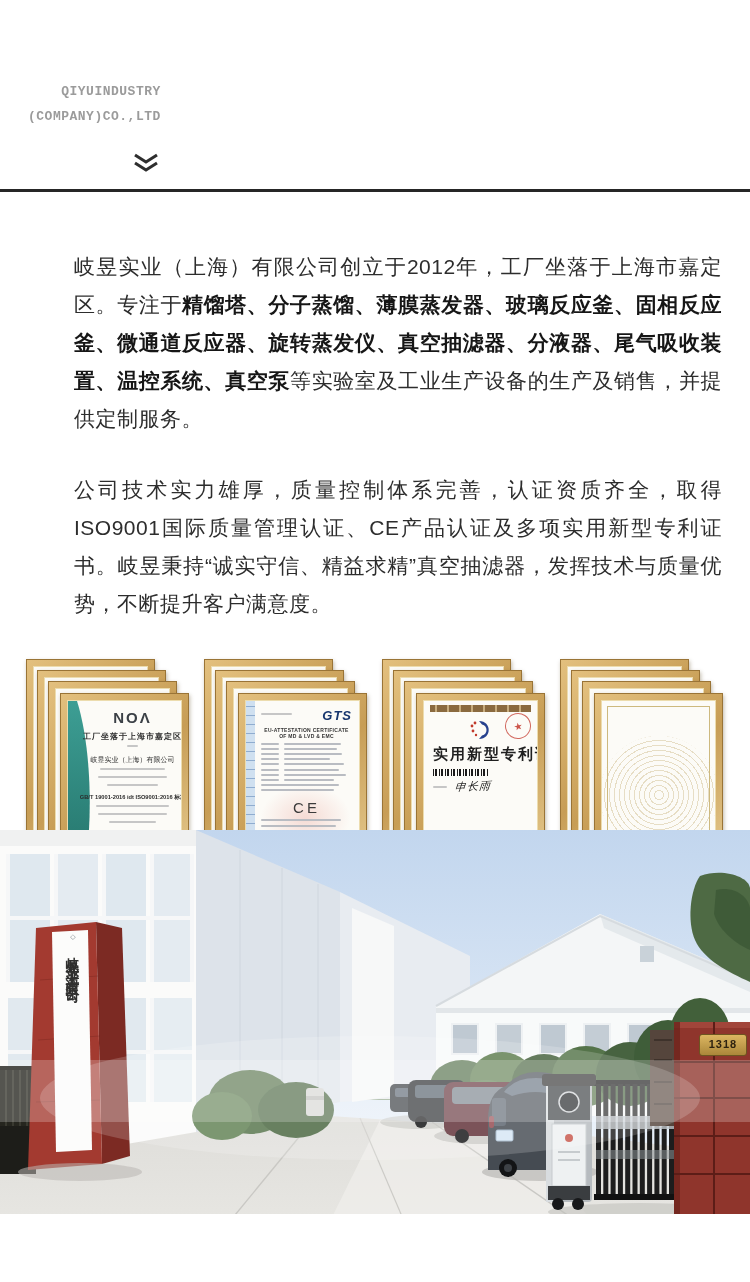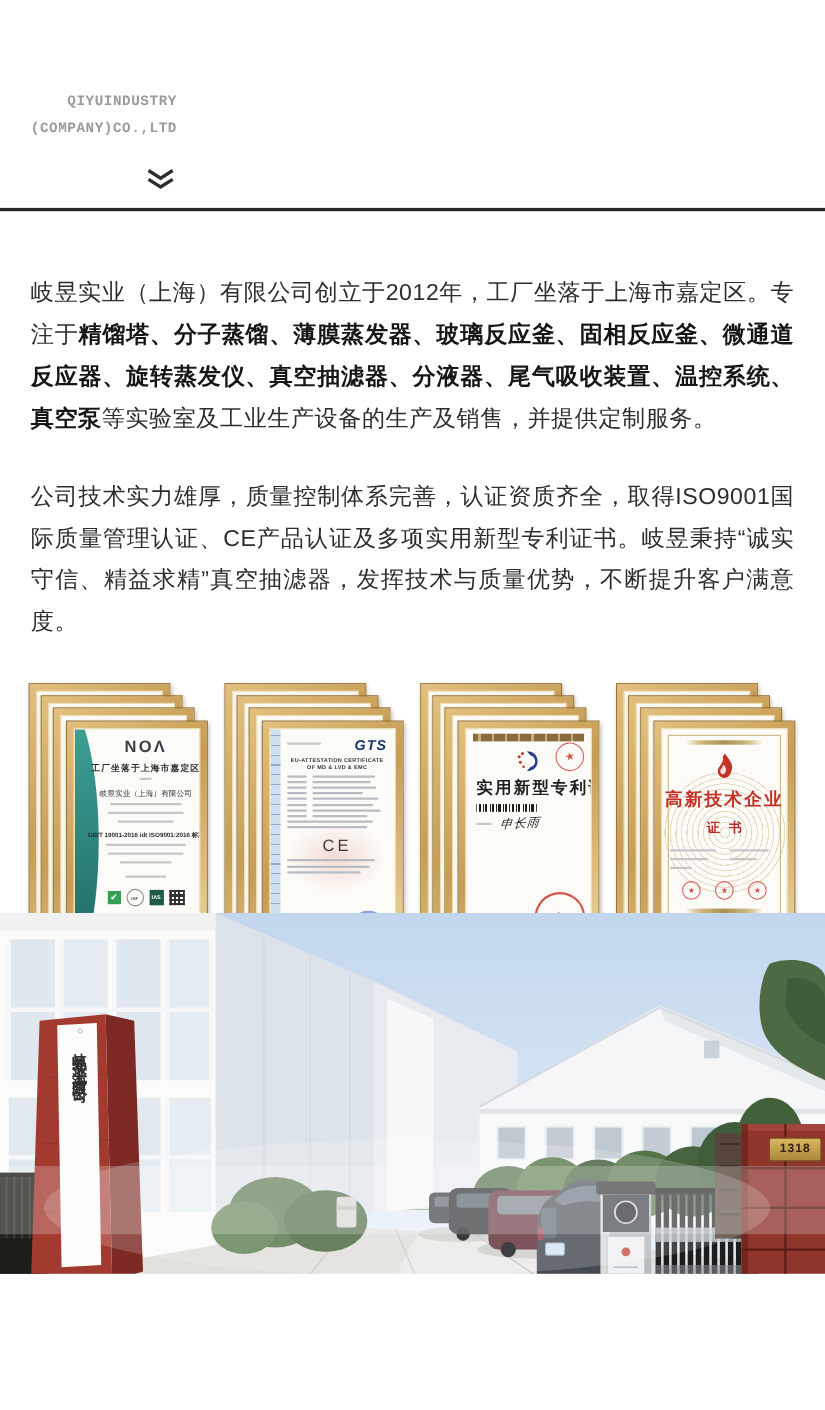--- a/index.html
+++ b/index.html
@@ -9,21 +9,21 @@
   
   .header{display:flex;justify-content:space-between;align-items:flex-start;padding:70px 28px 0 28px;}
   .h-title{font-size:46px;font-weight:800;color:#1e1e1e;letter-spacing:3px;line-height:1.25;margin:0;}
   .h-sub{font-size:26px;color:#2c2c2c;font-weight:400;letter-spacing:1px;margin-top:6px;}
   .h-right{text-align:right;}
   .h-brand{font-size:13px;font-weight:700;color:#9b9b9b;line-height:1.9;padding-top:10px;letter-spacing:.5px;font-family:Liberation Mono, monospace;}
   .chevron-wrap{margin-top:24px;display:flex;justify-content:flex-end;cursor:pointer;}
   .divider{height:3px;background:#262626;margin-top:16px;width:750px;}
 
   
-  .intro{padding:0 28px;margin-top:56px;}
+  .intro{padding:0 28px;margin-top:56px;margin-left:46px;}
   .para{font-size:21px;line-height:38px;color:#2d2d2d;margin:0;text-align:justify;letter-spacing:.5px;}
   .para + .para{margin-top:33px;}
   .para b{font-weight:800;color:#161616;}
 
   
   .certs{display:flex;justify-content:space-between;padding:0 26px;margin-top:36px;height:256px;}
   .stack{position:relative;width:164px;height:256px;cursor:pointer;}
   .frame{position:absolute;width:129px;height:220px;box-sizing:border-box;padding:6px;
          background:linear-gradient(135deg,#e3c07e 0%,#c79d55 45%,#f0d9a2 100%);
          border:1px solid #9a7436;box-shadow:1px 2px 4px rgba(80,60,20,.35);}
@@ -94,21 +94,21 @@
   .c4-body{position:relative;display:flex;flex-direction:column;align-items:center;padding-top:10px;}
   .c4-orn{width:62%;height:4px;margin:0 auto;background:linear-gradient(90deg,transparent,#cdb97f 20%,#a8904f 50%,#cdb97f 80%,transparent);}
   .c4-title{font-size:16px;font-weight:800;color:#c43028;letter-spacing:2px;margin-top:6px;white-space:nowrap;}
   .c4-sub{font-size:12px;font-weight:800;color:#b53028;letter-spacing:8px;margin-top:6px;text-indent:8px;}
   .c4-fields{width:88%;display:grid;grid-template-columns:1fr 1fr;column-gap:8px;margin-top:8px;}
   .c4-seals{display:flex;gap:13px;margin-top:8px;}
   .c4-seal{width:15px;height:15px;border-radius:50%;border:1.5px solid rgba(207,58,48,.8);color:rgba(207,58,48,.9);
            font-size:7px;display:flex;align-items:center;justify-content:center;}
 
   
-  .photo{position:absolute;left:0;top:830px;width:750px;height:328px;overflow:hidden;}
+  .photo{position:absolute;left:0;top:830px;width:750px;height:384px;overflow:hidden;}
   .photo svg{display:block;}
   .sign-text{position:absolute;left:57px;top:116px;height:200px;width:30px;writing-mode:vertical-rl;
              text-orientation:upright;font-size:13.5px;font-weight:600;color:#30302f;letter-spacing:3px;
              display:flex;align-items:center;}
   .sign-logo{position:absolute;left:64px;top:103px;width:18px;height:10px;color:#8a9296;font-size:7px;text-align:center;}
   .plaque{position:absolute;left:699px;top:204px;width:46px;height:20px;border-radius:3px;
           background:linear-gradient(#dcb661,#ab873a);border:1px solid #6e5520;color:#2e2310;
           font-size:11px;font-weight:800;text-align:center;line-height:19px;letter-spacing:1px;}
 </style>
 </head>
@@ -325,43 +325,20 @@
       <div class="frame f1">
           <div class="paper"></div>
         </div>
       <div class="frame f2">
           <div class="paper"></div>
         </div>
       <div class="frame front">
         <div class="paper">
           <div class="c4-inner"></div>
           <div class="c4-g"></div>
-          <div class="c4-body">
-            <div class="c4-orn"></div>
-            <svg width="20" height="26" viewBox="0 0 20 26" style="margin-top:8px">
-              <path d="M10 0 C14 6 18 9 16 16 C15 21 11 23 8 22 C4 21 2 16 5 12 C7 9 9 7 8 3 Z" fill="#c33129"></path>
-              <path d="M9 10 C11 13 12 15 10 18 C8 20 5 18 6 15 C7 13 8 12 9 10 Z" fill="#ffffff" opacity=".85"></path>
-            </svg>
-            <div class="c4-title">高新技术企业</div>
-            <div class="c4-sub">证书</div>
-            <div class="c4-fields">
-              <i class="ml mlL" style="width:92%"></i>
-              <i class="ml mlL" style="width:80%"></i>
-              <i class="ml mlL" style="width:78%"></i>
-              <i class="ml mlL" style="width:56%"></i>
-              <i class="ml mlL" style="width:44%"></i>
-              <i class="ml mlL" style="width:0%"></i>
-            </div>
-            <div class="c4-seals">
-              <div class="c4-seal">★</div>
-              <div class="c4-seal">★</div>
-              <div class="c4-seal">★</div>
-            </div>
-            <div class="c4-orn" style="margin-top:8px"></div>
-          </div>
         </div>
       </div>
     </div>
   </div>
 
   <div class="photo">
     <svg viewBox="0 0 750 452" width="750" height="452">
       <defs>
         <linearGradient id="skyg" x1="0" y1="0" x2="0" y2="1">
           <stop offset="0" stop-color="#c2d6ee"></stop>

